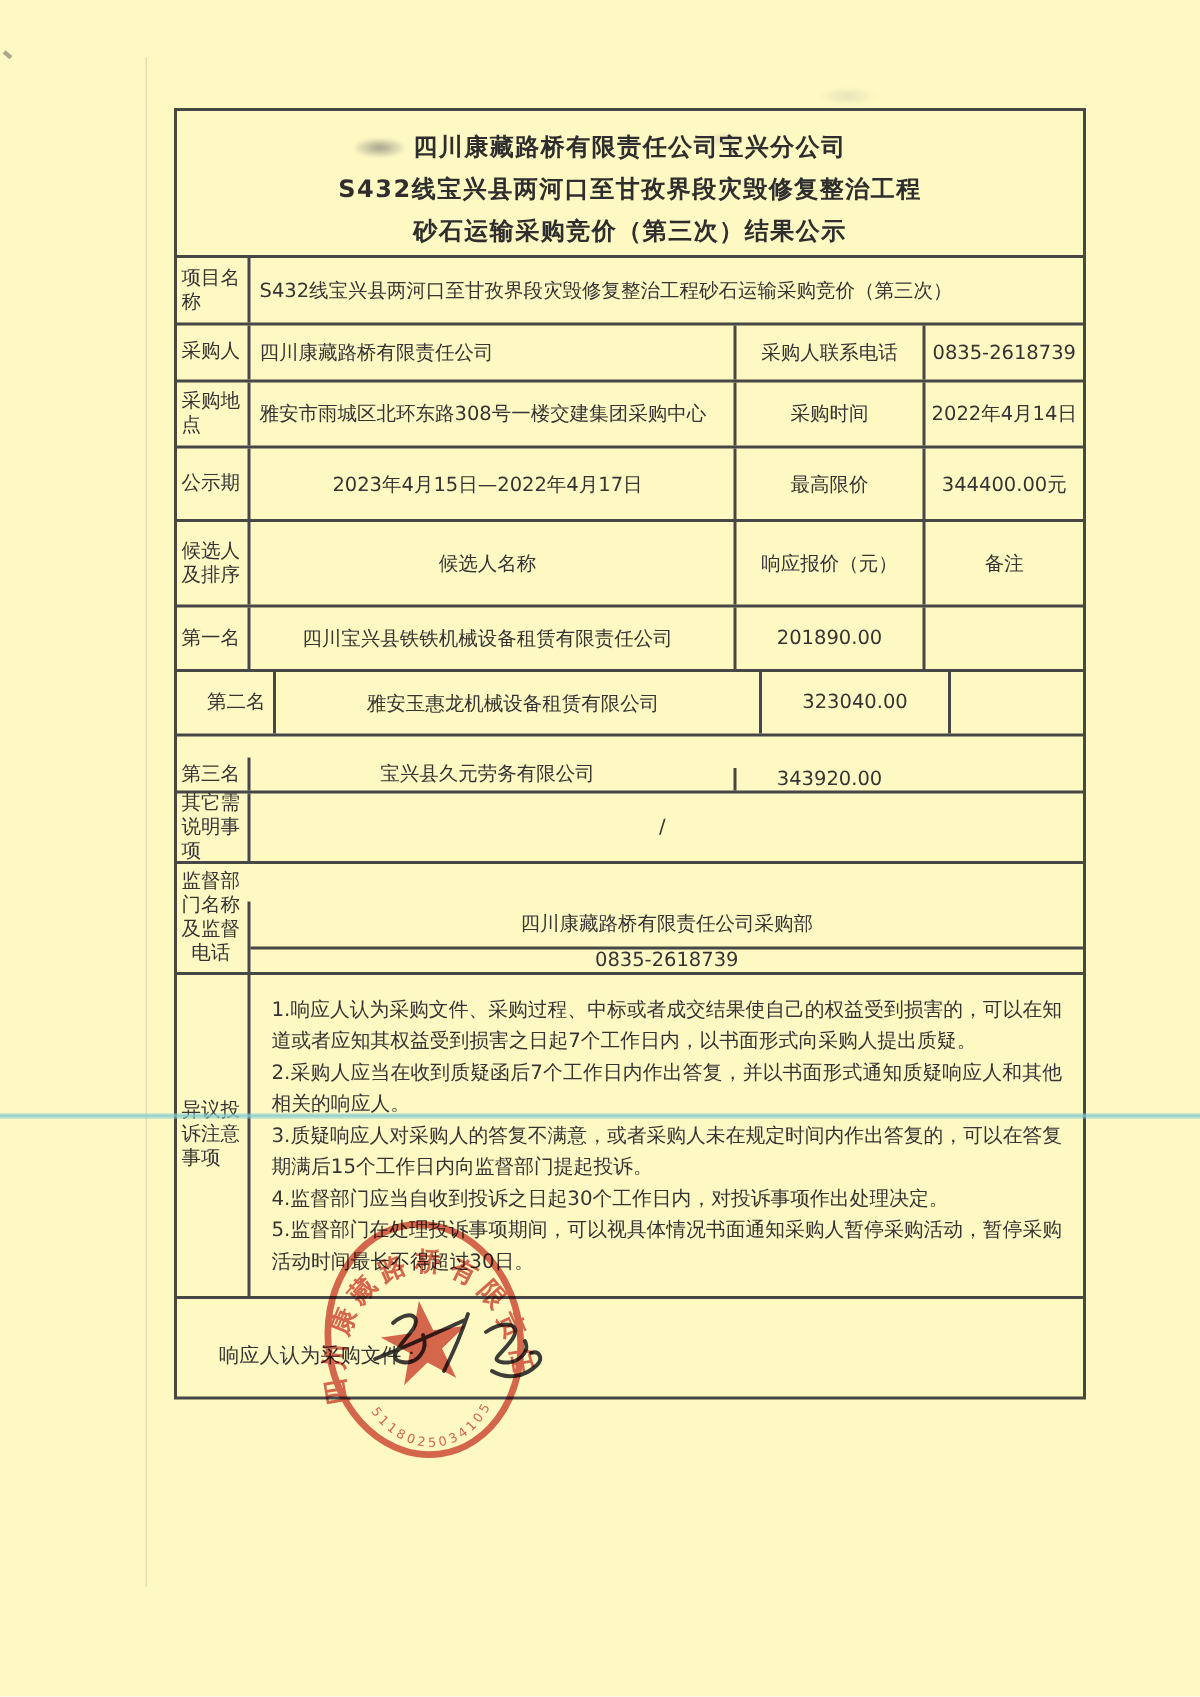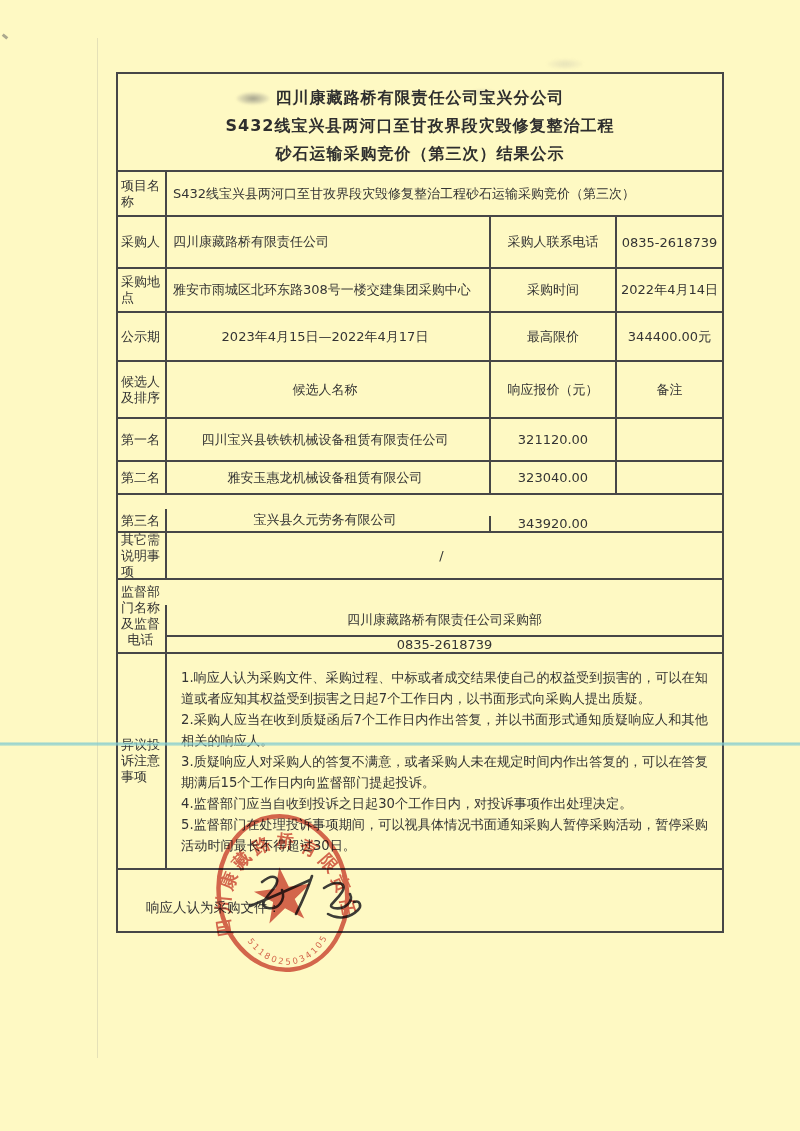--- a/index.html
+++ b/index.html
@@ -34,22 +34,22 @@
 
   .row { display:flex; border-top:2px solid #474747; align-items:stretch; }
   .cell { border-left:2px solid #474747; display:flex; align-items:center; font-size:13px; }
   .cell:first-child { border-left:none; }
   .c1 { width:47px; flex:none; padding:2px 2px 2px 3px; line-height:16px; }
   .c2 { width:324px; flex:none; padding:2px 6px; }
   .c3 { width:126px; flex:none; justify-content:center; text-align:center; }
   .c4 { flex:1; justify-content:center; text-align:center; }
   .merge { flex:1; padding:2px 6px; }
   .center { justify-content:center; text-align:center; padding-left:0; }
-  .r1 { height:45px; } .r2 { height:52px; } .r3 { height:44px; } .r4 { height:49px; }
-  .r5 { height:57px; } .r6 { height:43px; } .r7 { height:33px; } .r8 { height:38px;align-items:flex-end; }
+  .r1 { height:45px; } .r2 { height:38px; } .r3 { height:44px; } .r4 { height:49px; }
+  .r5 { height:57px; } .r6 { height:43px; } .r7 { height:43px;padding-left:17px; } .r8 { height:38px;align-items:flex-end; }
   .r9 { height:47px; } .r10 { height:74px; } .r11 { height:216px; } .r12 { height:78px; border-top:2px solid #474747; }
 
   .sub-col { display:flex; flex-direction:column; flex:1;margin-top:25px; }
   .sub-cell { display:flex; align-items:center; justify-content:center; font-size:13px; }
   .sub-cell.top { height:34px; border-bottom:2px solid #474747; }
   .sub-cell.bot { flex:1; }
 
   .notice-text { display:block; align-self:center; width:100%; padding:6px 8px 6px 8px;
                  font-size:13.2px; line-height:21px; text-align:justify; }
   .notice-text p { margin:0; }
@@ -112,21 +112,21 @@
     <div class="row r5">
       <div class="cell c1">候选人及排序</div>
       <div class="cell c2 center">候选人名称</div>
       <div class="cell c3">响应报价（元）</div>
       <div class="cell c4">备注</div>
     </div>
 
     <div class="row r6">
       <div class="cell c1 center">第一名</div>
       <div class="cell c2 center">四川宝兴县铁铁机械设备租赁有限责任公司</div>
-      <div class="cell c3">321120.00</div>
+      <div class="cell c3">201890.00</div>
       <div class="cell c4"></div>
     </div>
 
     <div class="row r7">
       <div class="cell c1 center">第二名</div>
       <div class="cell c2 center">雅安玉惠龙机械设备租赁有限公司</div>
       <div class="cell c3">323040.00</div>
       <div class="cell c4"></div>
     </div>
 

